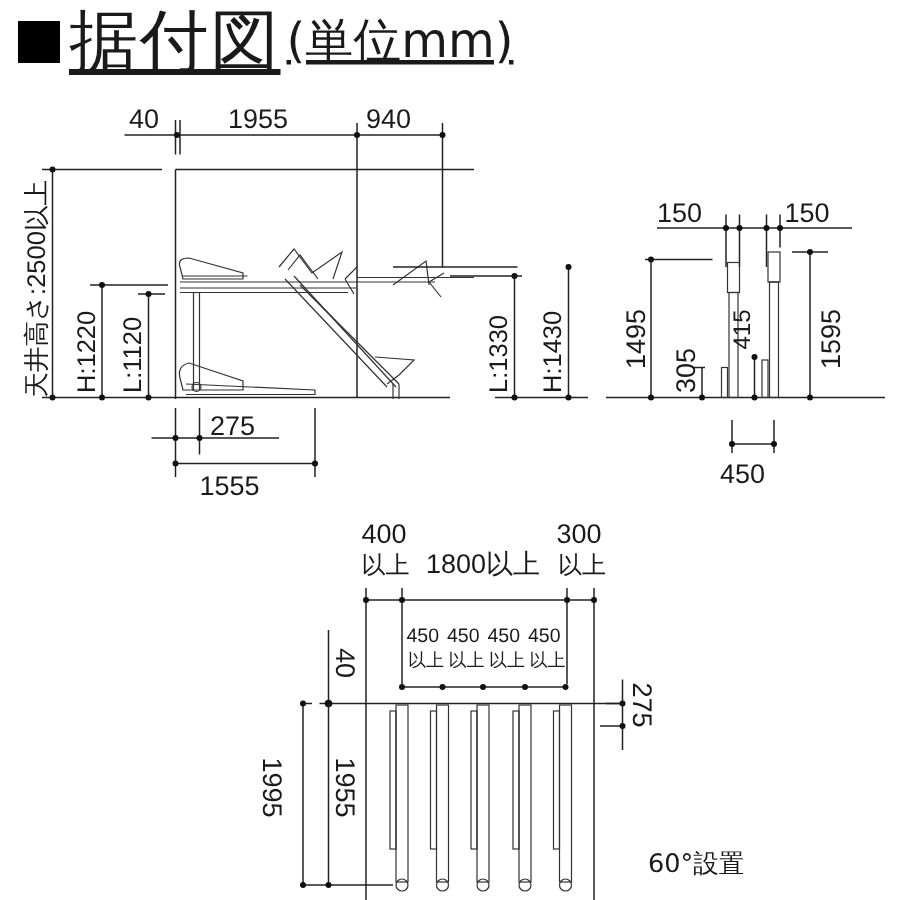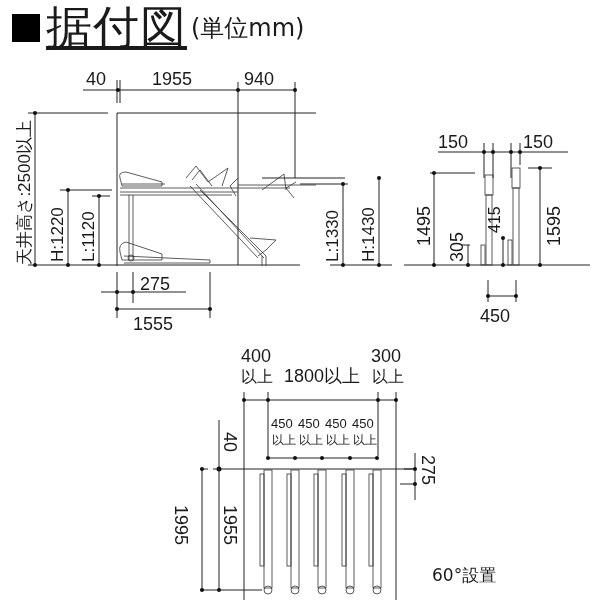--- a/index.html
+++ b/index.html
@@ -1,21 +1,21 @@
 <!DOCTYPE html>
 <html><head>
 <meta charset="utf-8">
 <style>
   html, body { margin: 0; padding: 0; background: #ffffff; }
   body { width: 600px; height: 600px; position: relative; overflow: hidden;
          font-family: "DejaVu Sans", "Liberation Sans", sans-serif; color: #1a1a1a; }
   .title { position: absolute; left: 12px; top: 6px; height: 44px; display: flex; align-items: center; }
   .title .sq { width: 28px; height: 28px; background: #000; margin-right: 6px; }
   .title .main { font-size: 46px; letter-spacing: 1px; text-decoration: underline; }
-  .title .unit { font-size: 24px; margin-left: 4px; }
+  .title .unit { font-size: 32px; margin-left: 4px; text-decoration: underline; }
   svg { position: absolute; left: 0; top: 0; }
   .dim { font-family: "Liberation Sans", "DejaVu Sans", sans-serif; fill: #1a1a1a; }
   .ln { stroke: #222; stroke-width: 1; fill: none; }
   .thin { stroke: #333; stroke-width: 0.8; fill: none; }
   .dot { fill: #111; }
   .note { position: absolute; left: 432px; top: 564px; font-size: 17px; }
 </style>
 </head>
 <body>
 

